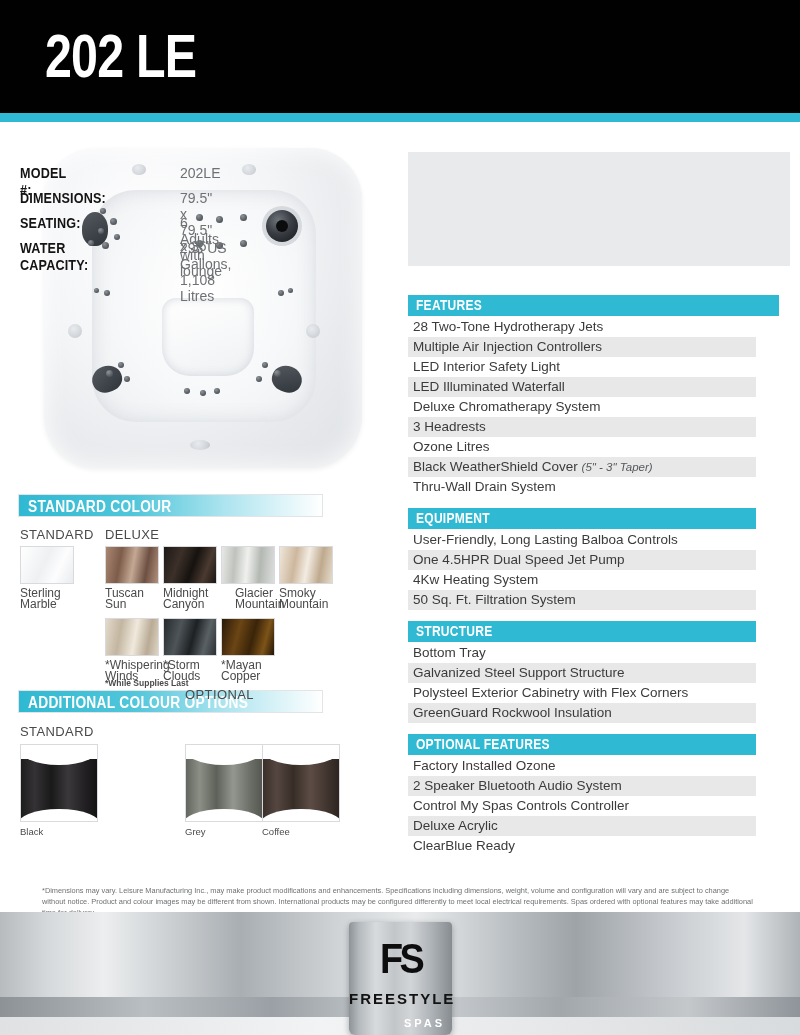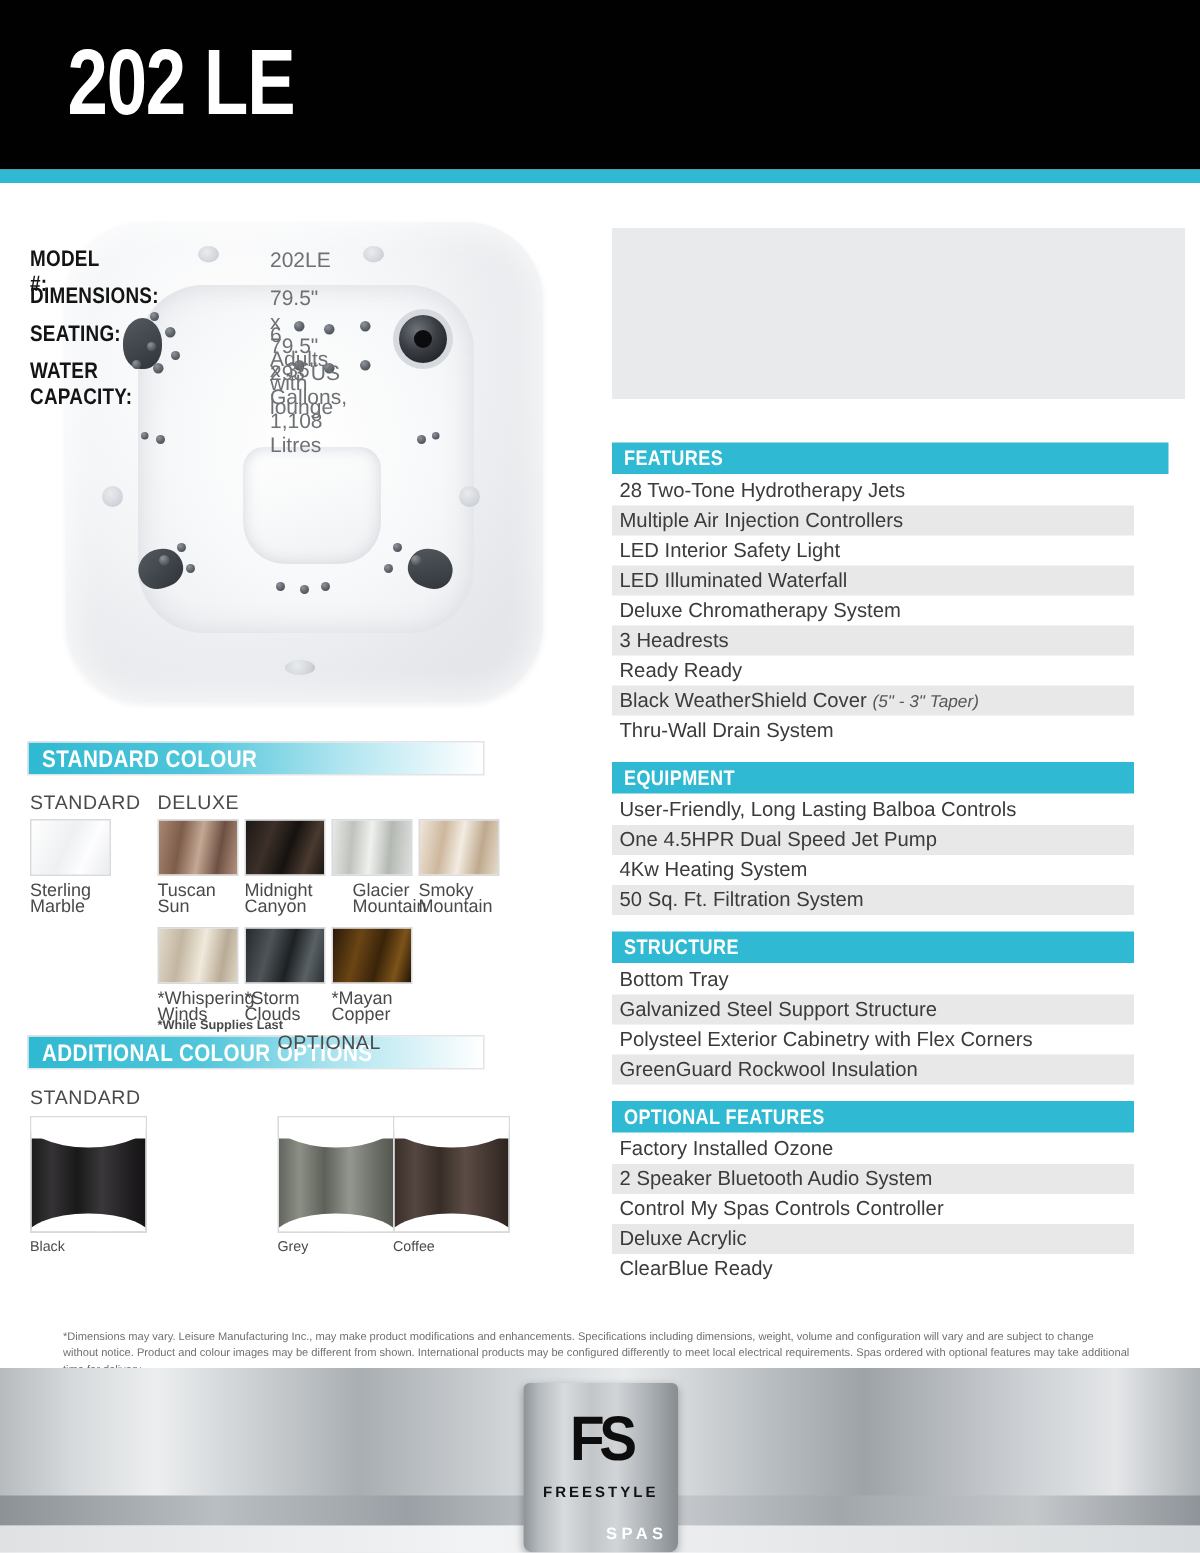--- a/index.html
+++ b/index.html
@@ -140,21 +140,21 @@
     border-radius:4px 4px 6px 6px;
     box-shadow:0 2px 6px rgba(0,0,0,.3);
   }
   .fs-mark{
     position:absolute;left:0;top:16px;width:103px;text-align:center;
     font-weight:bold;font-size:42px;color:#0d0d0d;line-height:42px;
     letter-spacing:-4px;transform:scaleX(0.9);
   }
   .fs-name{
     position:absolute;left:0;top:68px;width:103px;text-align:center;
-    font-weight:bold;font-size:10px;letter-spacing:2px;color:#121212;
+    font-weight:bold;font-size:15px;letter-spacing:2px;color:#121212;
   }
   .fs-sub{
     position:absolute;left:0;top:95px;width:103px;text-align:center;
     font-weight:bold;font-size:11px;letter-spacing:3px;color:#ffffff;margin-left:24px;
   }
 </style>
 </head>
 <body>
 
 <div class="header-black"></div>
@@ -303,21 +303,21 @@
 
 <div class="sec-head" style="top:295px;padding-left:23px;">
   <span>FEATURES</span>
 </div>
 <div class="li" style="top:317px;"><span>28 Two-Tone Hydrotherapy Jets</span></div>
 <div class="li alt" style="top:337px;"><span>Multiple Air Injection Controllers</span></div>
 <div class="li" style="top:357px;"><span>LED Interior Safety Light</span></div>
 <div class="li alt" style="top:377px;"><span>LED Illuminated Waterfall</span></div>
 <div class="li" style="top:397px;"><span>Deluxe Chromatherapy System</span></div>
 <div class="li alt" style="top:417px;"><span>3 Headrests</span></div>
-<div class="li" style="top:437px;"><span>Ready Ready</span></div>
+<div class="li" style="top:437px;"><span>Ozone Litres</span></div>
 <div class="li alt" style="top:457px;"><span>Black WeatherShield Cover </span><i>(5" - 3" Taper)</i></div>
 <div class="li" style="top:477px;"><span>Thru-Wall Drain System</span></div>
 
 <div class="sec-head" style="top:508px;">
   <span>EQUIPMENT</span>
 </div>
 <div class="li" style="top:530px;"><span>User-Friendly, Long Lasting Balboa Controls</span></div>
 <div class="li alt" style="top:550px;"><span>One 4.5HPR Dual Speed Jet Pump</span></div>
 <div class="li" style="top:570px;"><span>4Kw Heating System</span></div>
 <div class="li alt" style="top:590px;"><span>50 Sq. Ft. Filtration System</span></div>

